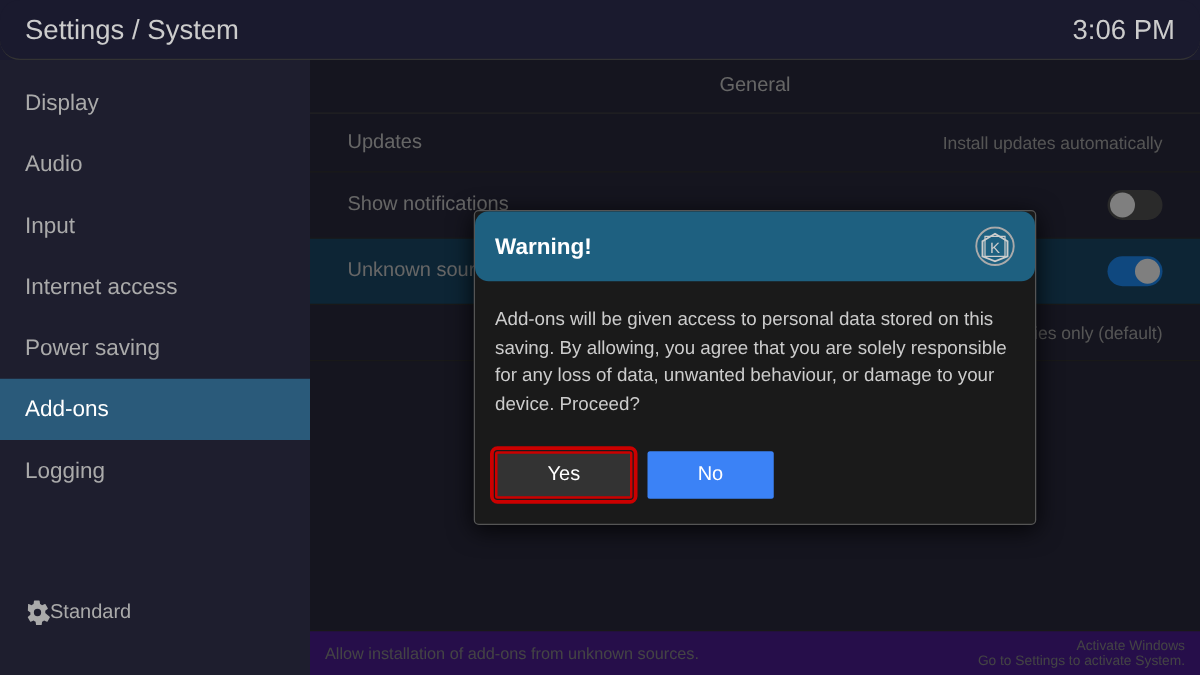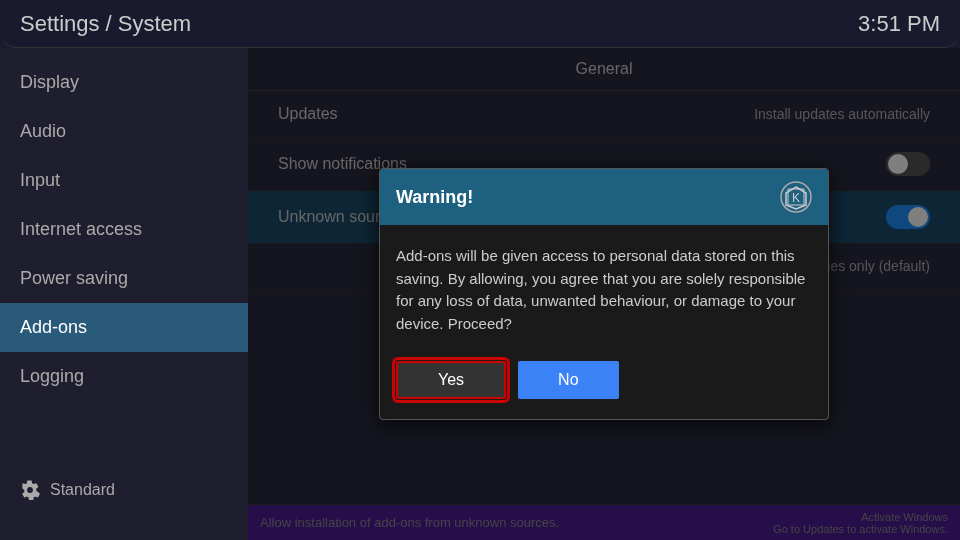--- a/index.html
+++ b/index.html
@@ -64,21 +64,20 @@
     }
 
     .sidebar-footer {
       position: absolute;
       bottom: 30px;
       left: 0;
       width: 100%;
       padding: 10px 20px;
       display: flex;
       align-items: center;
-      gap: 10px;
       color: #aaa;
       font-size: 16px;
     }
 
     .gear-icon {
       width: 20px;
       height: 20px;
     }
 
     
@@ -171,20 +170,21 @@
       overflow: hidden;
       box-shadow: 0 4px 20px rgba(0,0,0,0.8);
     }
 
     .dialog-header {
       background: #1e6080;
       padding: 12px 16px;
       display: flex;
       align-items: center;
       justify-content: space-between;
+      border-radius: 11px;
     }
 
     .dialog-title {
       font-size: 18px;
       font-weight: bold;
       color: #fff;
     }
 
     .kodi-logo {
       width: 32px;
@@ -252,21 +252,21 @@
       font-size: 11px;
       color: #888;
       text-align: right;
     }
   </style>
 </head>
 <body>
 
 <div class="header">
   <span class="header-title">Settings / System</span>
-  <span class="header-time">3:51 PM</span>
+  <span class="header-time">3:06 PM</span>
 </div>
 
 <div class="main">
 
   <div class="sidebar">
     <div class="sidebar-item">
       <span>Display</span>
     </div>
     <div class="sidebar-item">
       <span>Audio</span>
@@ -339,18 +339,18 @@
           <button class="btn-yes">Yes</button>
           <button class="btn-no">No</button>
         </div>
       </div>
     </div>
 
     <div class="statusbar">
       <span class="statusbar-left">Allow installation of add-ons from unknown sources.</span>
       <div class="statusbar-right">
         <div>Activate Windows</div>
-        <div>Go to Updates to activate Windows.</div>
+        <div>Go to Settings to activate System.</div>
       </div>
     </div>
 
   </div>
 </div>
 
 </body></html>

